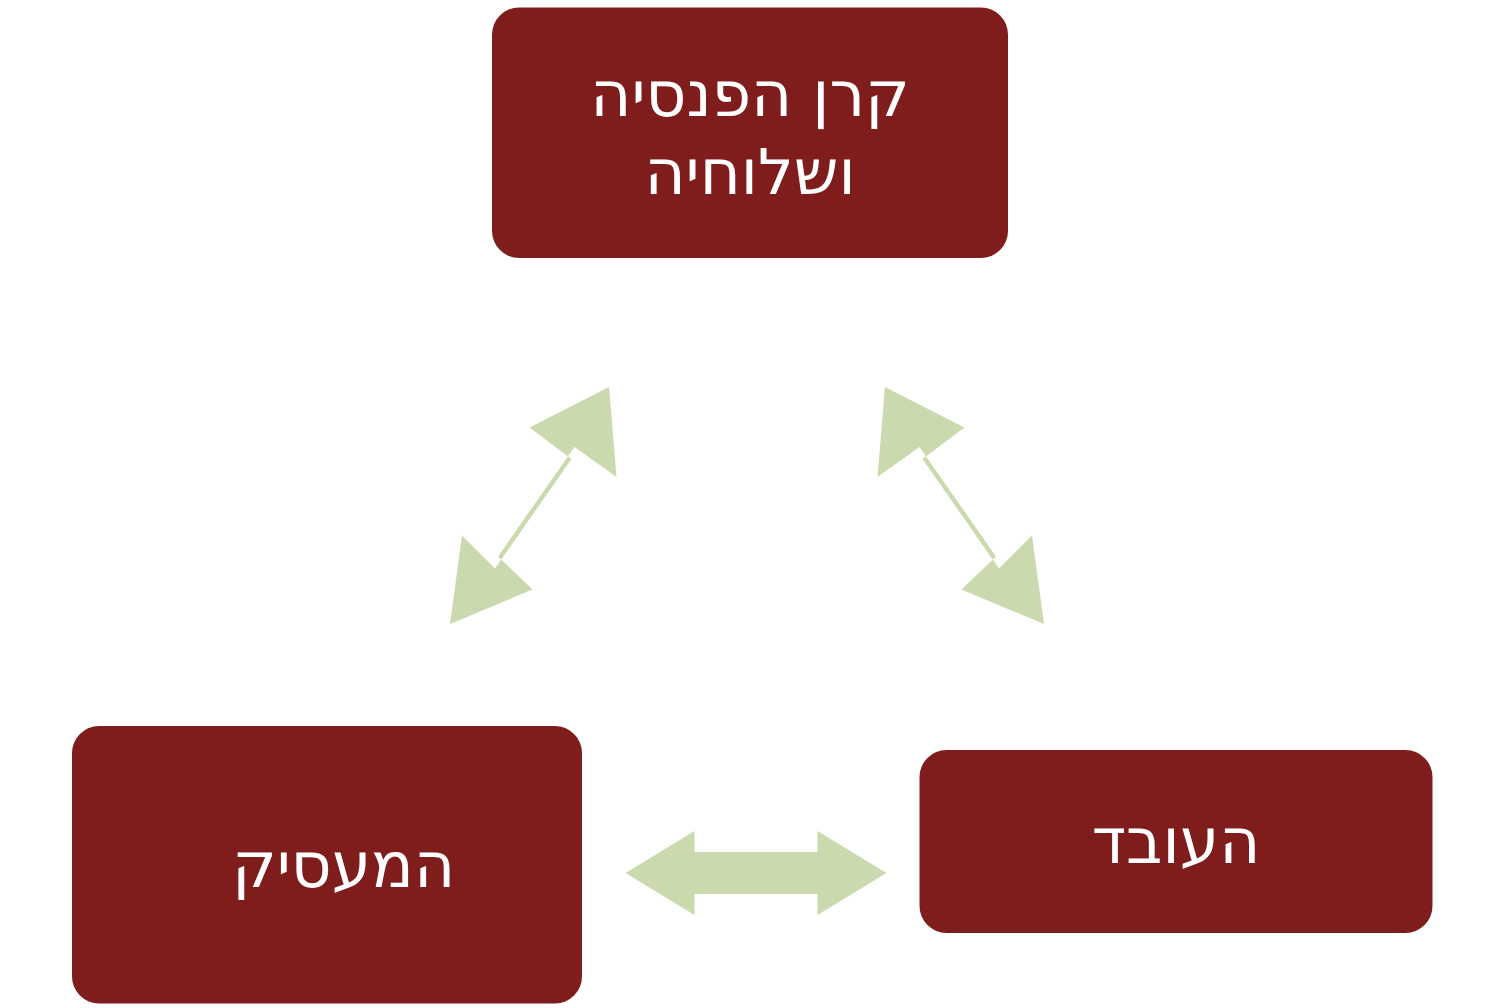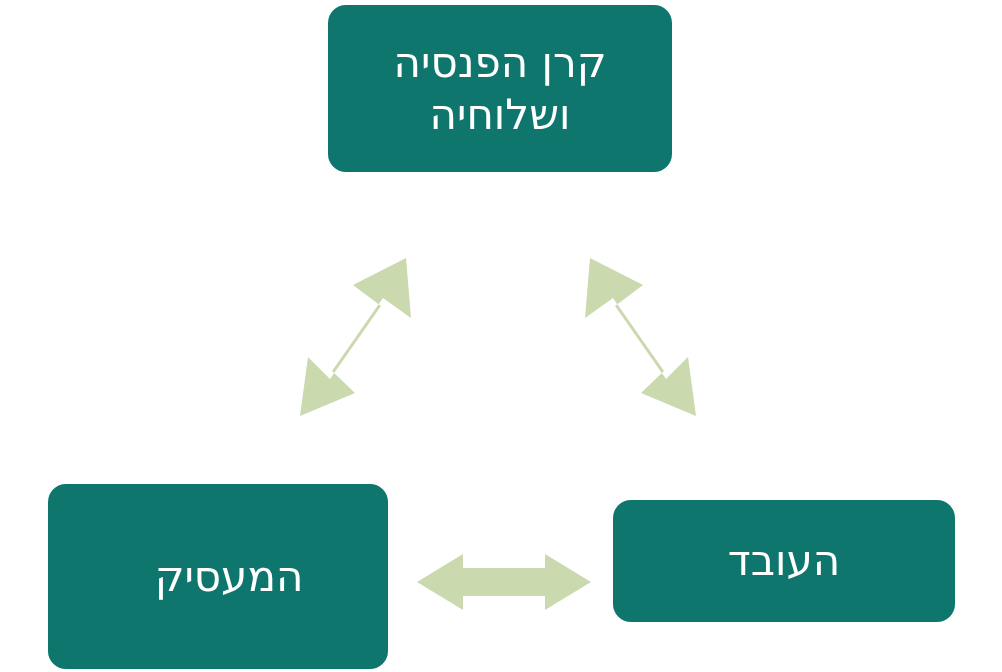--- a/index.html
+++ b/index.html
@@ -14,21 +14,21 @@
   #diagram-canvas {
     position: relative;
     width: 1002px;
     height: 672px;
     background: #ffffff;
     overflow: hidden;
   }
   .node-box {
     position: absolute;
     box-sizing: border-box;
-    background: #0f766e;
+    background: #7f1d1d;
     border-radius: 18px;
     display: flex;
     align-items: center;
     justify-content: center;
     text-align: center;
     padding: 4px 10px;
   }
   .node-label {
     color: #ffffff;
     font-family: "DejaVu Sans", "Liberation Sans", sans-serif;

